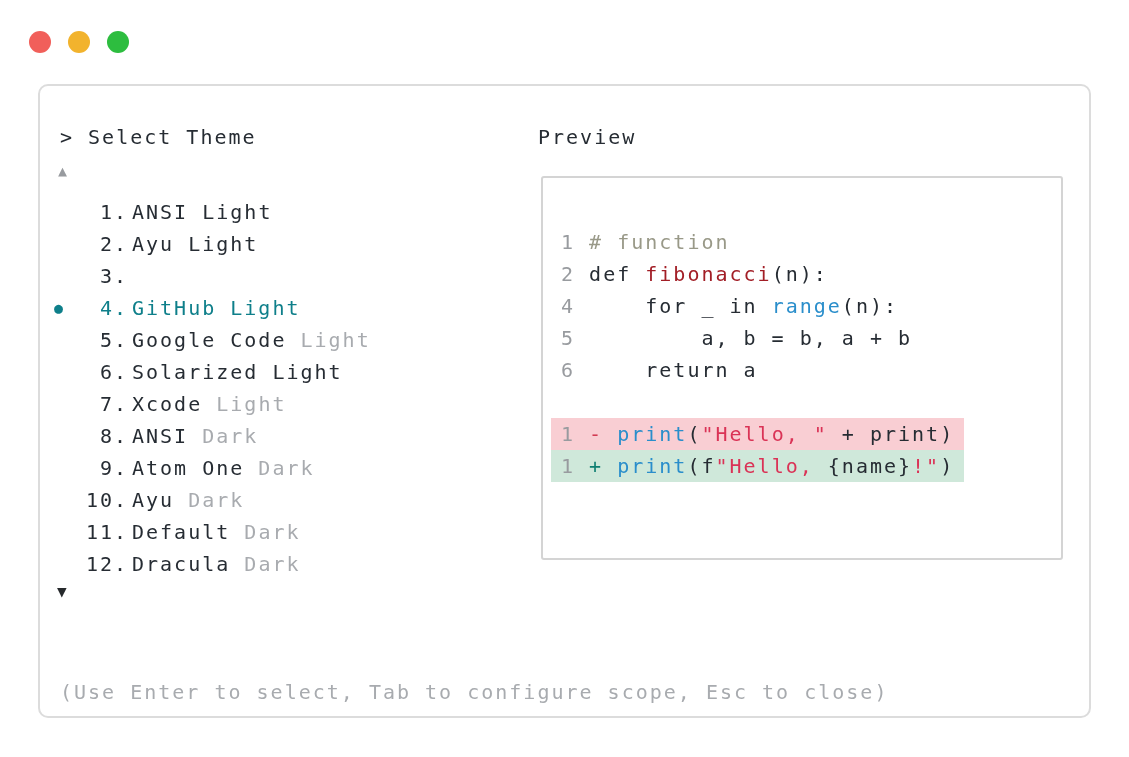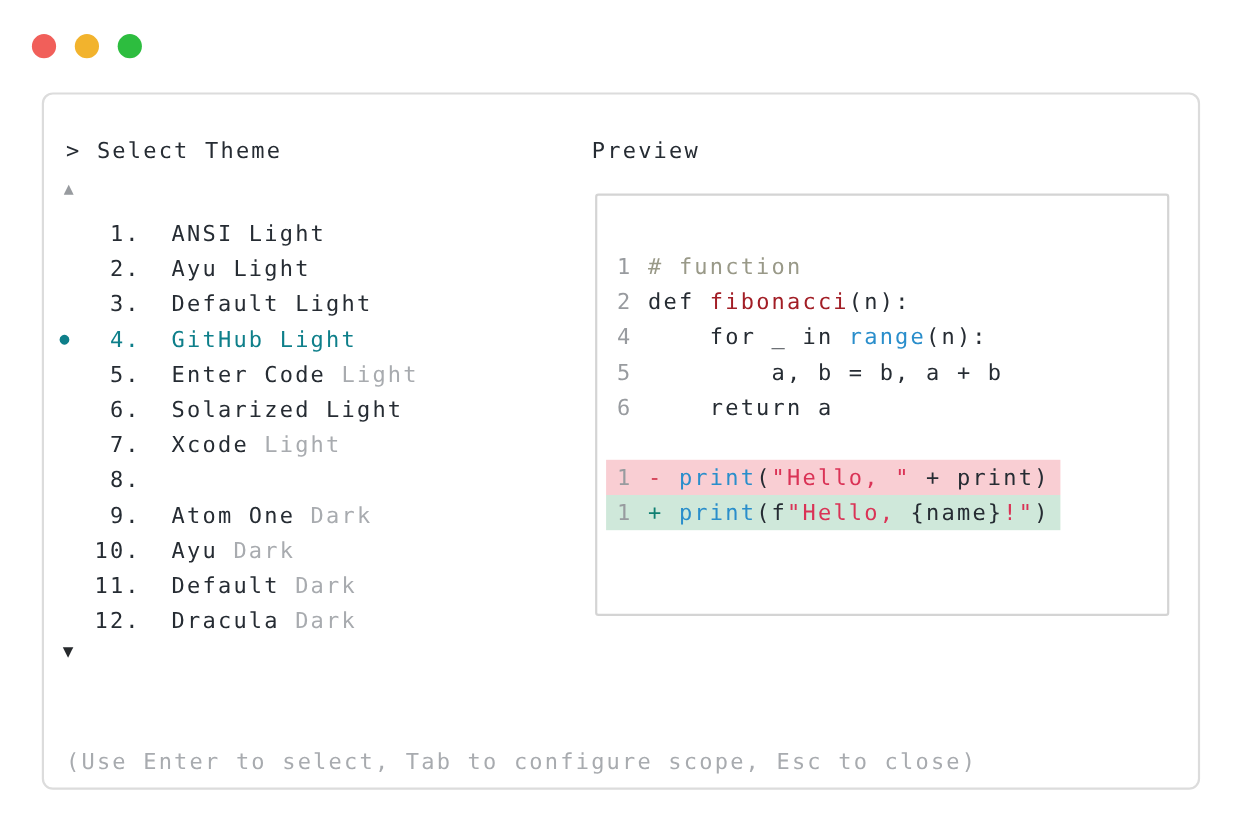--- a/index.html
+++ b/index.html
@@ -27,21 +27,21 @@
     box-sizing:border-box;border:2px solid var(--panelBorder);border-radius:10px;background:#fff;
   }
   .picker-title{position:absolute;left:60px;top:124px;height:26px;line-height:26px;}
   .scroll-up{position:absolute;left:58px;top:162px;font-size:15px;letter-spacing:0;color:var(--gray);cursor:default;}
   .scroll-down{position:absolute;left:57px;top:582px;font-size:16px;letter-spacing:0;color:#26292c;cursor:default;}
 
   .theme-list{position:absolute;left:54px;top:196px;}
   .theme-row{height:32px;line-height:32px;display:flex;white-space:pre;}
   .cell-bullet{width:30px;color:var(--teal);font-size:15px;}
   .cell-num{width:44px;text-align:right;}
-  .cell-label{margin-left:28px;white-space:pre;}
+  .cell-label{margin-left:4px;white-space:pre;}
   .theme-row .vr.dim{color:var(--dim);}
   .theme-row.selected,.theme-row.selected .vr{color:var(--teal);}
 
   .footer{position:absolute;left:60px;top:676px;height:32px;line-height:32px;color:var(--dim);}
 
   .preview-title{position:absolute;left:538px;top:124px;height:26px;line-height:26px;}
   .preview-box{
     position:absolute;left:541px;top:176px;width:522px;height:384px;
     box-sizing:border-box;border:2px solid var(--boxBorder);border-radius:3px;background:#fff;
     padding:48px 0 0 18px;overflow:hidden;
@@ -83,45 +83,45 @@
     <span class="cell-label"><span class="nm">ANSI</span><span class="vr"> Light</span></span>
   </div>
     <div class="theme-row">
     <span class="cell-bullet"></span>
     <span class="cell-num">2.</span>
     <span class="cell-label"><span class="nm">Ayu</span><span class="vr"> Light</span></span>
   </div>
     <div class="theme-row">
     <span class="cell-bullet"></span>
     <span class="cell-num">3.</span>
-    <span class="cell-label"><span class="nm">Default</span><span class="vr"> Light</span></span>
   </div>
     <div class="theme-row selected">
     <span class="cell-bullet">●</span>
     <span class="cell-num">4.</span>
     <span class="cell-label"><span class="nm">GitHub</span><span class="vr"> Light</span></span>
   </div>
     <div class="theme-row">
     <span class="cell-bullet"></span>
     <span class="cell-num">5.</span>
-    <span class="cell-label"><span class="nm">Enter Code</span><span class="vr dim"> Light</span></span>
+    <span class="cell-label"><span class="nm">Google Code</span><span class="vr dim"> Light</span></span>
   </div>
     <div class="theme-row">
     <span class="cell-bullet"></span>
     <span class="cell-num">6.</span>
     <span class="cell-label"><span class="nm">Solarized</span><span class="vr"> Light</span></span>
   </div>
     <div class="theme-row">
     <span class="cell-bullet"></span>
     <span class="cell-num">7.</span>
     <span class="cell-label"><span class="nm">Xcode</span><span class="vr dim"> Light</span></span>
   </div>
     <div class="theme-row">
     <span class="cell-bullet"></span>
     <span class="cell-num">8.</span>
+    <span class="cell-label"><span class="nm">ANSI</span><span class="vr dim"> Dark</span></span>
   </div>
     <div class="theme-row">
     <span class="cell-bullet"></span>
     <span class="cell-num">9.</span>
     <span class="cell-label"><span class="nm">Atom One</span><span class="vr dim"> Dark</span></span>
   </div>
     <div class="theme-row">
     <span class="cell-bullet"></span>
     <span class="cell-num">10.</span>
     <span class="cell-label"><span class="nm">Ayu</span><span class="vr dim"> Dark</span></span>

